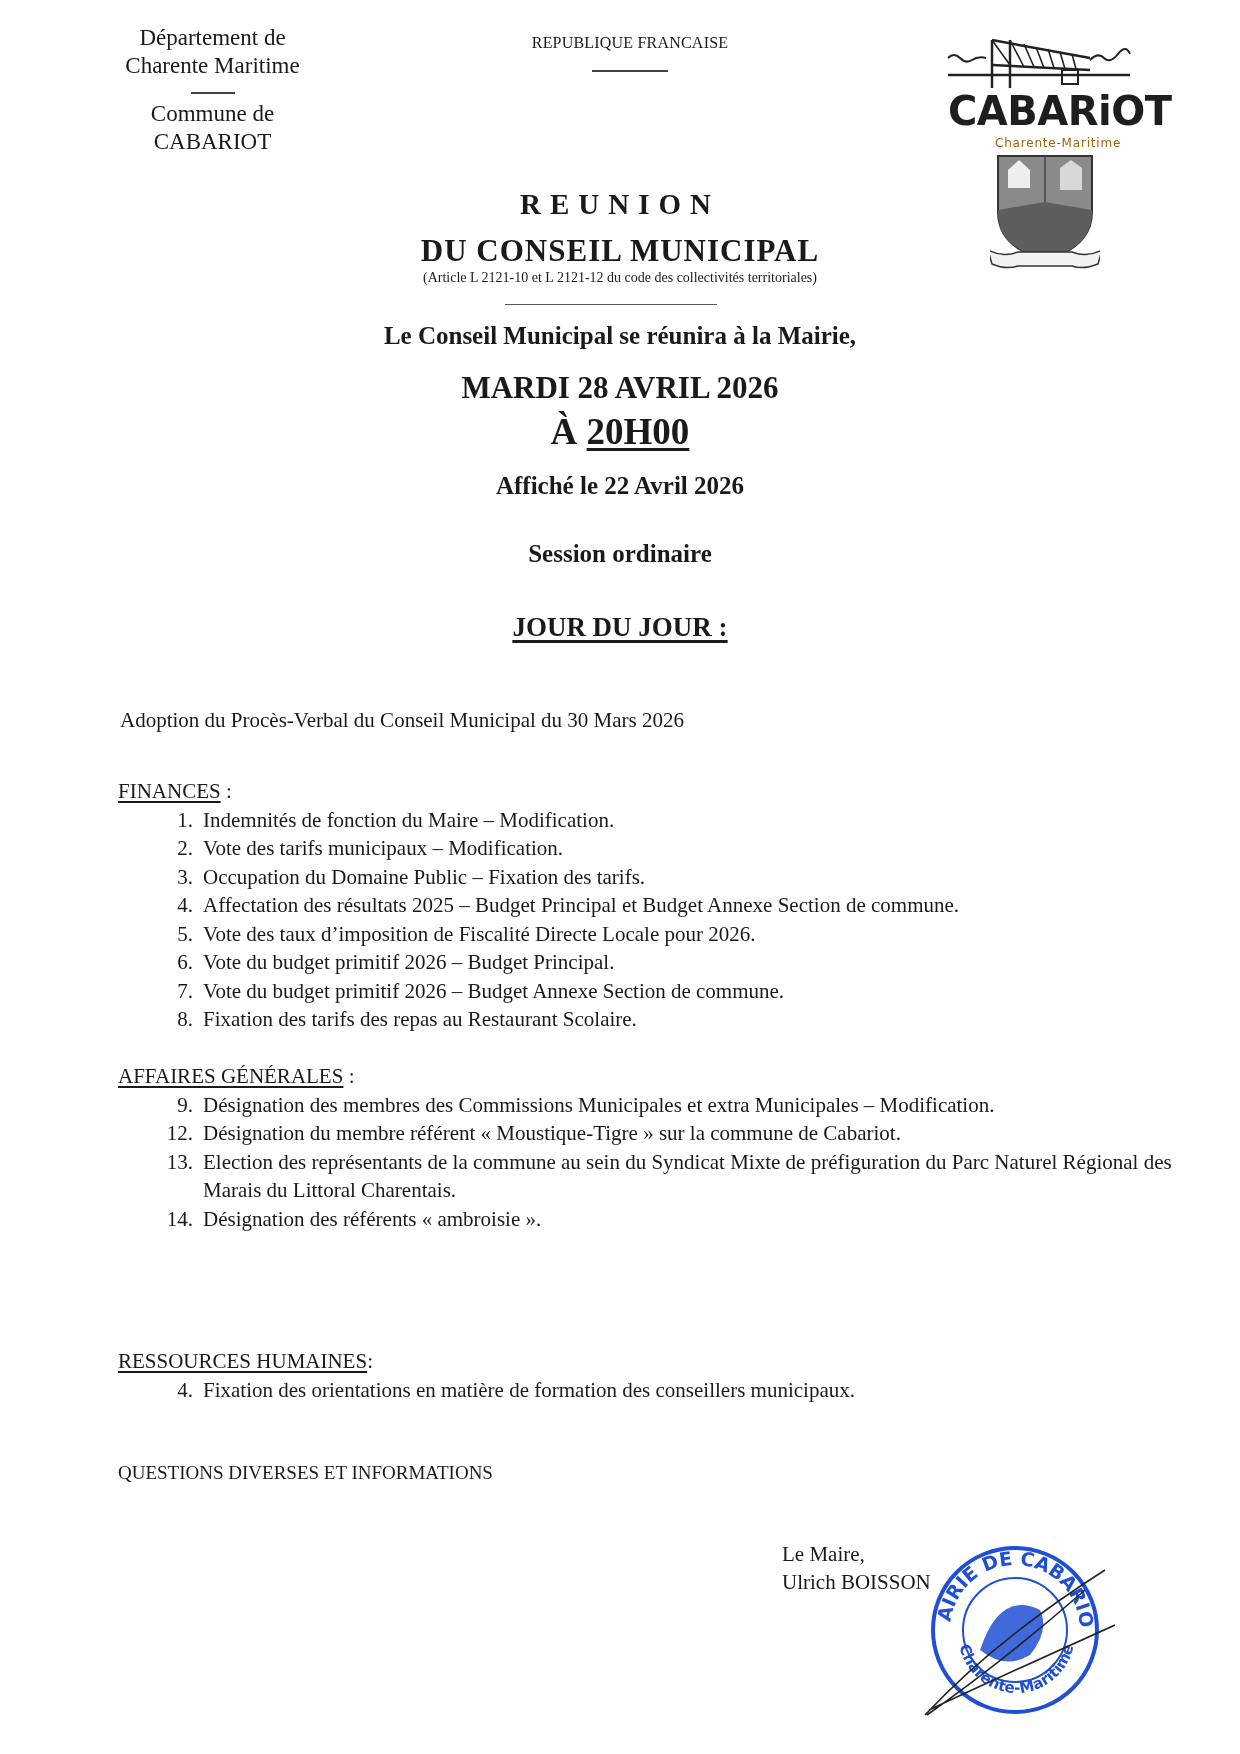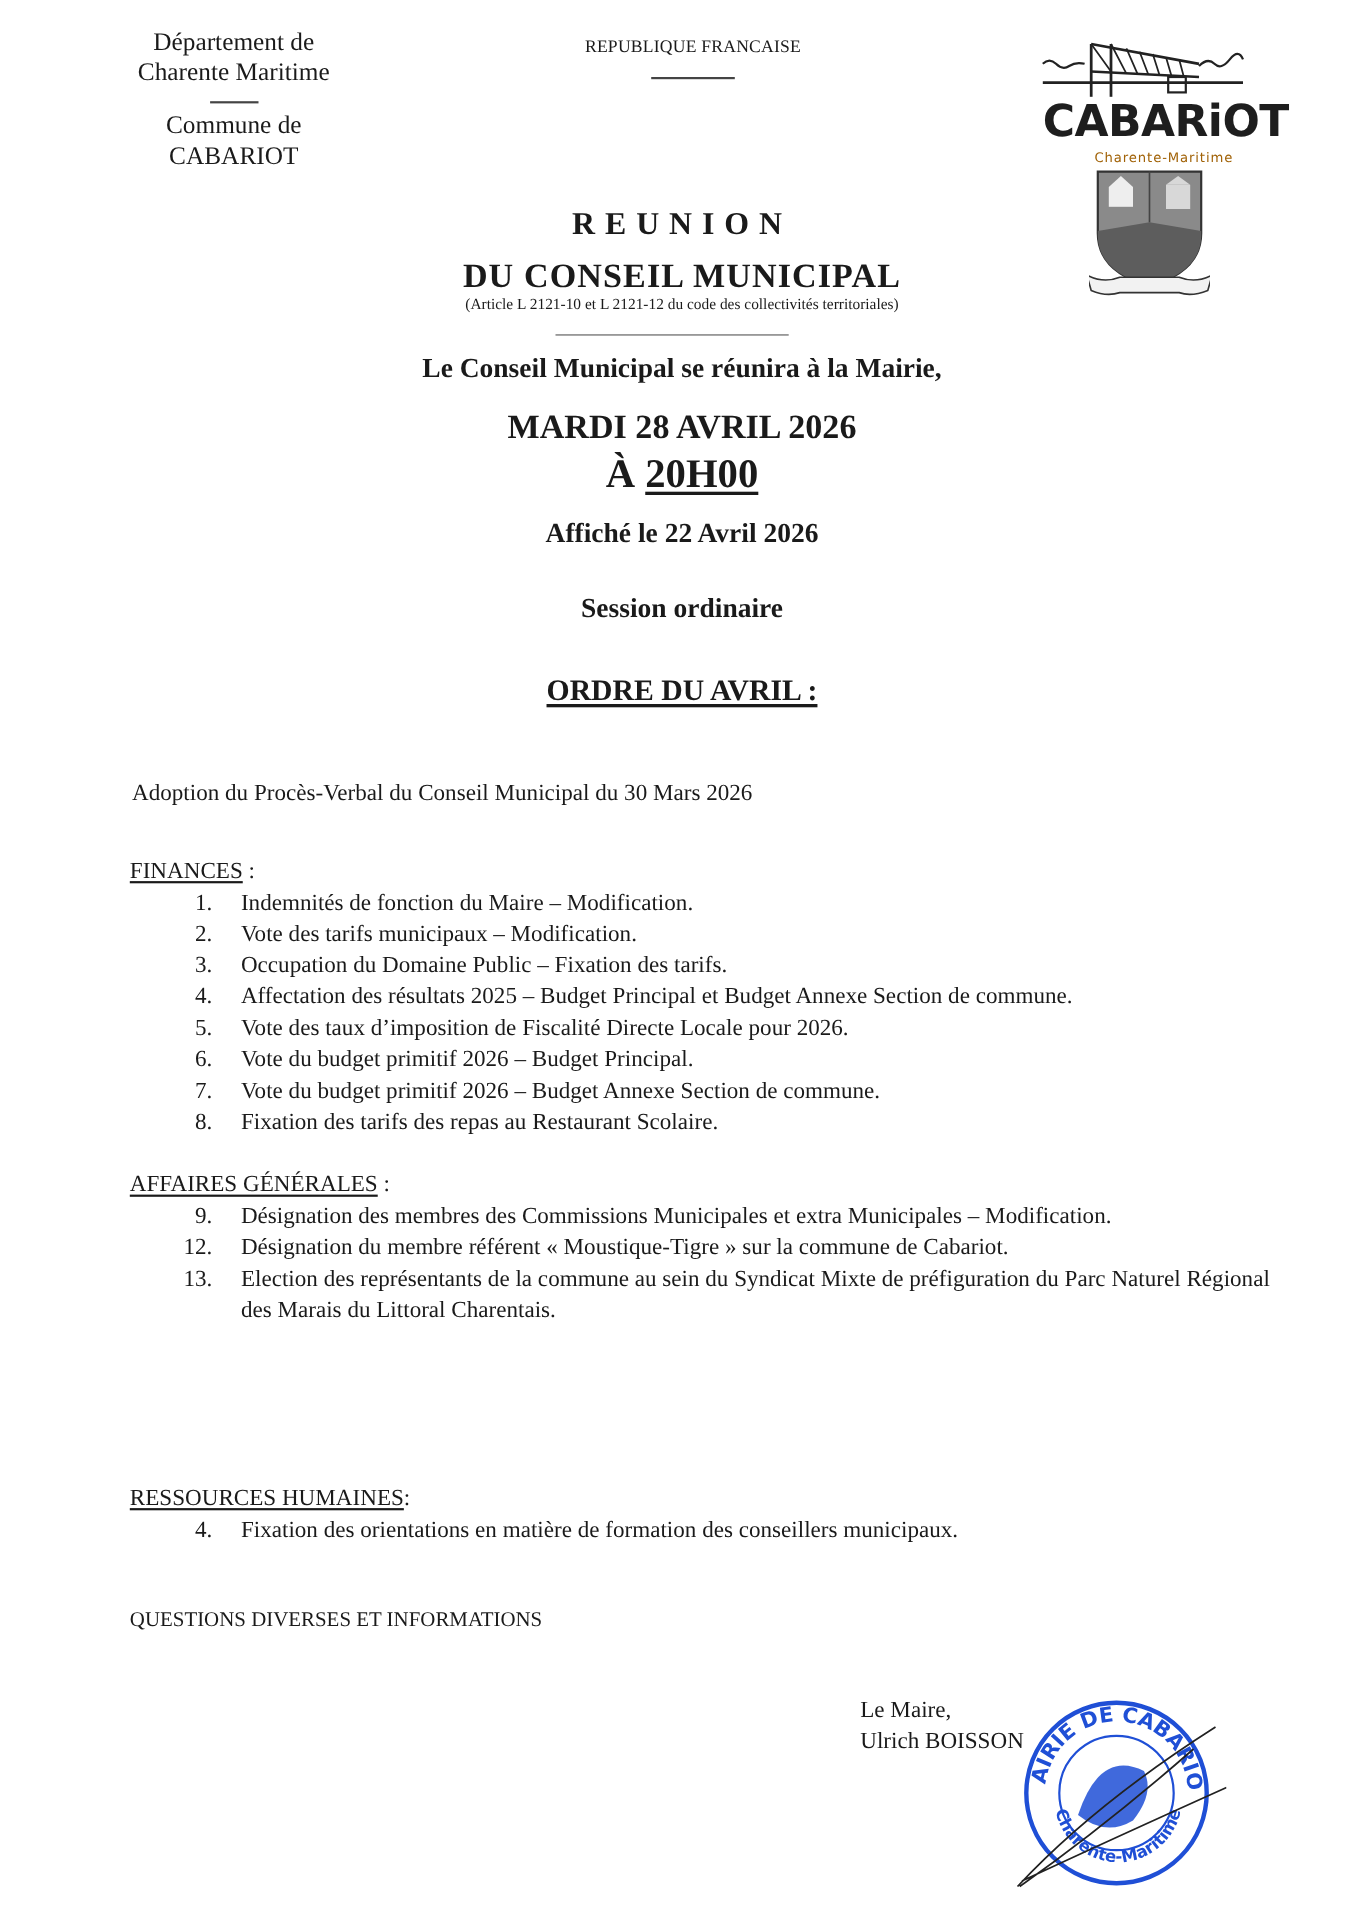--- a/index.html
+++ b/index.html
@@ -28,21 +28,21 @@
     .t-affiche { left: 420px; top: 472px; width: 400px; font-size: 25px; }
     .t-session { left: 420px; top: 540px; width: 400px; font-size: 25px; }
     .t-ordre { left: 420px; top: 612px; width: 400px; font-size: 27px; }
     .t-ordre span { text-decoration: underline; text-decoration-thickness: 3px; text-underline-offset: 4px; }
     .body-text { font-size: 21px; line-height: 28.5px; }
     .adoption { left: 120px; top: 706px; }
     .section { left: 118px; width: 1060px; }
     .sec-head span.u { text-decoration: underline; text-underline-offset: 3px; }
     .item { display: flex; }
     .num { width: 75px; text-align: right; padding-right: 10px; flex: 0 0 auto; }
-    .txt { flex: 1 1 auto; margin-left: 16px; }
+    .txt { flex: 1 1 auto; }
     .finances { top: 777px; }
     .affaires { top: 1062px; }
     .rh { top: 1347px; }
     .questions { left: 118px; top: 1462px; font-size: 19px; }
     .sign { left: 782px; top: 1540px; font-size: 21px; line-height: 28px; }
     .stamp { left: 915px; top: 1530px; width: 200px; height: 200px; }
   </style>
 </head>
 <body>
 
@@ -92,21 +92,21 @@
 
 <div class="abs title center t-lead">Le Conseil Municipal se réunira à la Mairie,</div>
 <div class="abs title center t-date">MARDI 28 AVRIL 2026</div>
 <div class="abs title center t-hour">
   <span>À</span>
   <span class="u">20H00</span>
 </div>
 <div class="abs title center t-affiche">Affiché le 22 Avril 2026</div>
 <div class="abs title center t-session">Session ordinaire</div>
 <div class="abs title center t-ordre">
-  <span>ORDRE DU AVRIL :</span>
+  <span>JOUR DU JOUR :</span>
 </div>
 
 <div class="abs body-text adoption">Adoption du Procès-Verbal du Conseil Municipal du 30 Mars 2026</div>
 
 <div class="abs section body-text finances">
   <div class="sec-head">
     <span class="u">FINANCES</span><span> :</span>
   </div>
   <div class="item">
       <span class="num">1.</span>
@@ -150,20 +150,24 @@
       <span class="num">9.</span>
       <span class="txt">Désignation des membres des Commissions Municipales et extra Municipales – Modification.</span>
     </div>
   <div class="item">
       <span class="num">12.</span>
       <span class="txt">Désignation du membre référent « Moustique-Tigre » sur la commune de Cabariot.</span>
     </div>
   <div class="item">
       <span class="num">13.</span>
       <span class="txt">Election des représentants de la commune au sein du Syndicat Mixte de préfiguration du Parc Naturel Régional des Marais du Littoral Charentais.</span>
+    </div>
+  <div class="item">
+      <span class="num">14.</span>
+      <span class="txt">Désignation des référents « ambroisie ».</span>
     </div>
 </div>
 
 <div class="abs section body-text rh">
   <div class="sec-head">
     <span class="u">RESSOURCES HUMAINES</span><span>:</span>
   </div>
   <div class="item">
       <span class="num">4.</span>
       <span class="txt">Fixation des orientations en matière de formation des conseillers municipaux.</span>

